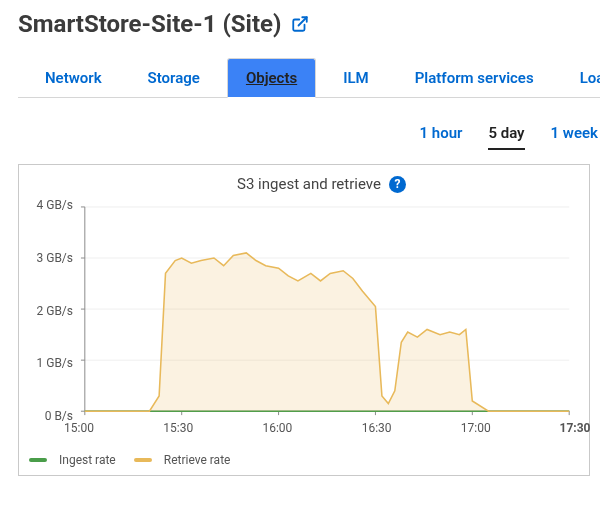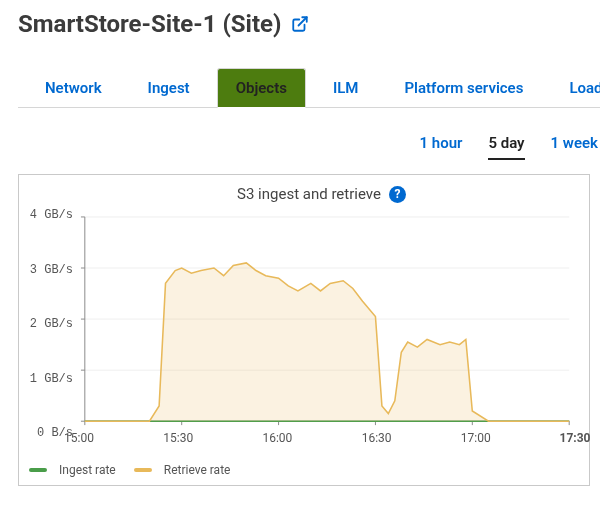--- a/index.html
+++ b/index.html
@@ -13,21 +13,21 @@
   }
   .page {
     width: 600px;
     padding: 10px 0 0 18px;
     box-sizing: border-box;
   }
   .title-row {
     display: flex;
     align-items: center;
     gap: 10px;
-    margin-bottom: 30px;
+    margin-bottom: 20px;
   }
   .page-title {
     font-size: 24px;
     font-weight: 700;
     color: #3b3b3b;
   }
   .open-icon {
     color: #0069d0;
     display: inline-flex;
   }
@@ -44,23 +44,24 @@
     cursor: pointer;
     border: 1px solid transparent;
     border-bottom: none;
     white-space: nowrap;
   }
   .tab.active {
     color: #222;
     border: 1px solid #d6d6d6;
     border-bottom: 1px solid #fff;
     border-radius: 3px 3px 0 0;
-    background: #4d7c0f;
+    background: #3b82f6;
     position: relative;
     z-index: 2;
+    text-decoration: underline;
   }
   .tab-underline {
     border-bottom: 1px solid #d6d6d6;
     margin-top: -1px;
     width: 100%;
     position: relative;
     z-index: 1;
   }
   .range-row {
     display: flex;
@@ -117,23 +118,22 @@
     position: absolute;
     left: 60px;
     right: 14px;
     top: 40px;
     bottom: 56px;
   }
   .y-labels {
     position: absolute;
     left: 6px;
     top: 40px;
-    bottom: 52px;
+    bottom: 59px;
     width: 50px;
-    font-family: Liberation Mono, monospace;
   }
   .y-label {
     position: absolute;
     right: 2px;
     font-size: 12px;
     color: #555;
     transform: translateY(-50%);
     white-space: nowrap;
   }
   .x-labels {
@@ -187,21 +187,21 @@
       <svg width="18" height="18" viewBox="0 0 24 24" fill="none" stroke="currentColor" stroke-width="2.4" stroke-linecap="round" stroke-linejoin="round">
         <path d="M18 13v6a2 2 0 0 1-2 2H5a2 2 0 0 1-2-2V8a2 2 0 0 1 2-2h6"></path>
         <polyline points="15 3 21 3 21 9"></polyline>
         <line x1="10" y1="14" x2="21" y2="3"></line>
       </svg>
     </span>
   </div>
 
   <div class="tabs" id="tabs-container">
       <div class="tab">Network</div>
-      <div class="tab">Ingest</div>
+      <div class="tab">Storage</div>
       <div class="tab active">Objects</div>
       <div class="tab">ILM</div>
       <div class="tab">Platform services</div>
       <div class="tab">Load b</div>
     </div>
   <div class="tab-underline"></div>
 
   <div class="range-row" id="ranges-container">
       <div class="range">1 hour</div>
       <div class="range active">5 day</div>

